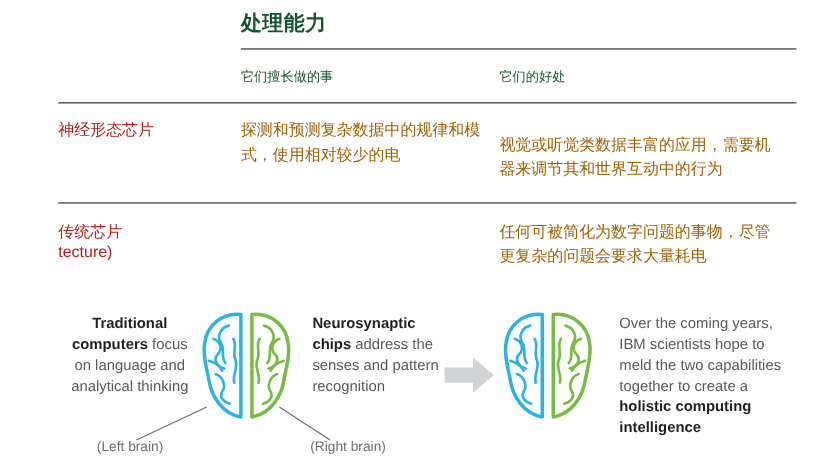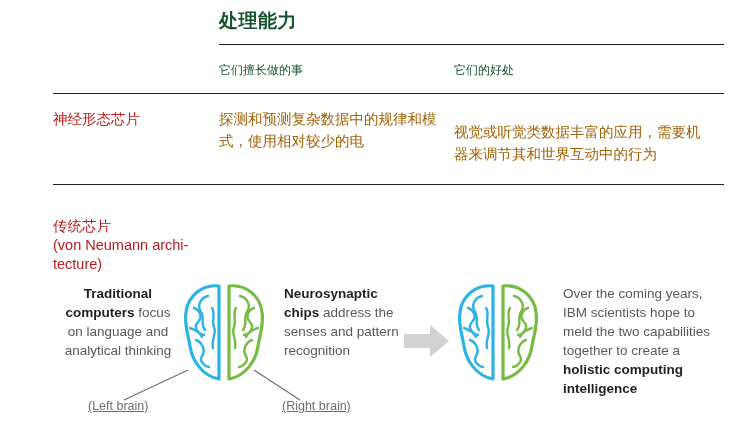--- a/index.html
+++ b/index.html
@@ -66,21 +66,21 @@
 
   .row-label {
     position: absolute;
     font-size: 14.5px;
     color: #b91c1c;
     left: 53px;
     width: 160px;
     line-height: 19px;
   }
   .row-label.r1 { top: 110px; }
-  .row-label.r2 { top: 202px; margin-top: 15px; }
+  .row-label.r2 { top: 202px; }
 
   .cell {
     position: absolute;
     font-size: 14.5px;
     color: #a16207;
     line-height: 22px;
   }
   .cell.r1c1 { left: 219px; top: 108px; width: 222px; }
   .cell.r1c2 { left: 454px; top: 121px; width: 250px; }
   .cell.r2c1 { left: 219px; top: 200px; width: 222px; }
@@ -125,21 +125,20 @@
   .brain-wrap {
     position: absolute;
   }
   .bw-1 { left: 178px; top: 8px; }
   .bw-2 { left: 452px; top: 8px; }
 
   .caption {
     position: absolute;
     font-size: 12.5px;
     color: #6d6e71;
-    text-decoration: underline;
   }
   .cap-left { left: 88px; top: 127px; }
   .cap-right { left: 282px; top: 127px; text-align: right; }
 
   .leader {
     position: absolute;
     stroke: #6d6e71;
     stroke-width: 1;
     fill: none;
   }
@@ -160,23 +159,23 @@
   <div class="rule rule-head"></div>
 
   <div class="row-label r1">神经形态芯片</div>
   <div class="cell r1c1">探测和预测复杂数据中的规律和模式，使用相对较少的电</div>
   <div class="cell r1c2">视觉或听觉类数据丰富的应用，需要机器来调节其和世界互动中的行为</div>
 
   <div class="rule rule-mid"></div>
 
   <div class="row-label r2">
     <div>传统芯片</div>
-    <div>(von Neumann archi-</div>
     <div>tecture)</div>
   </div>
+  <div class="cell r2c2">任何可被简化为数字问题的事物，尽管更复杂的问题会要求大量耗电</div>
 
   <div class="illus">
 
     <div class="txt-block txt-left">
       <b>Traditional computers</b><span> focus on language and analytical thinking</span>
     </div>
 
     <div class="brain-wrap bw-1">
       <svg width="92" height="106" viewBox="0 0 92 106">
 

